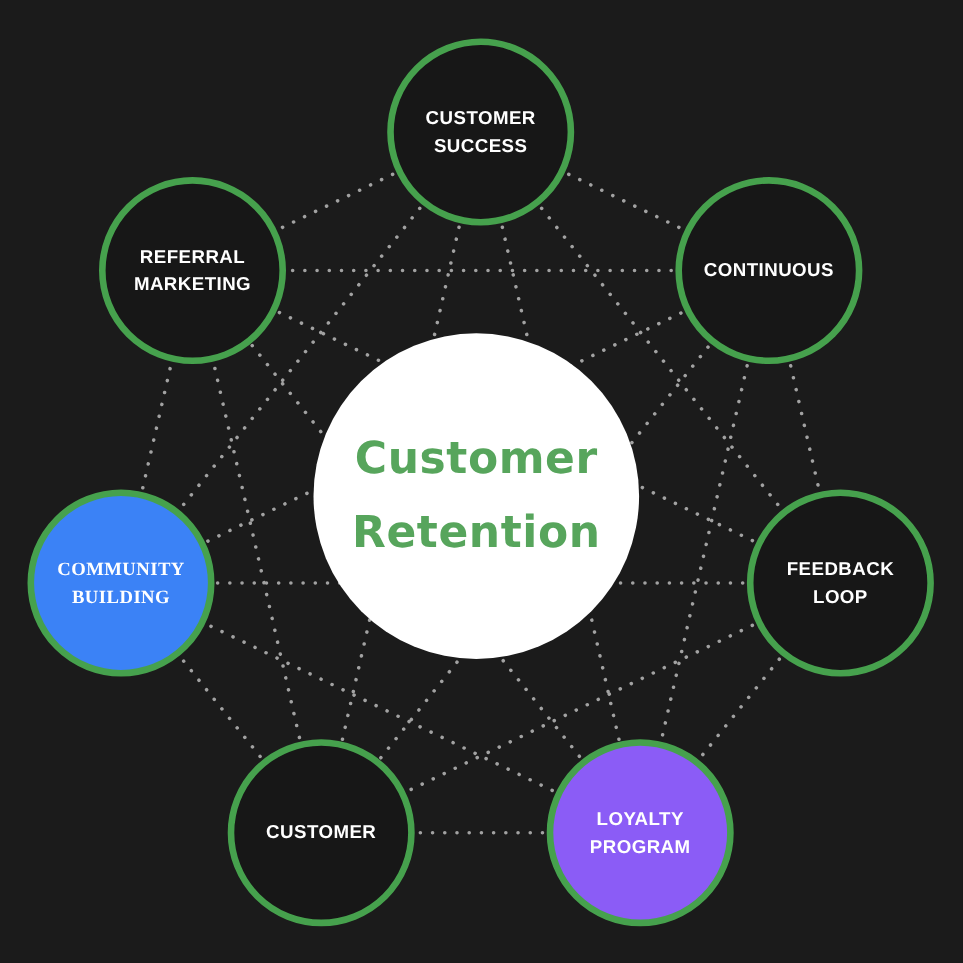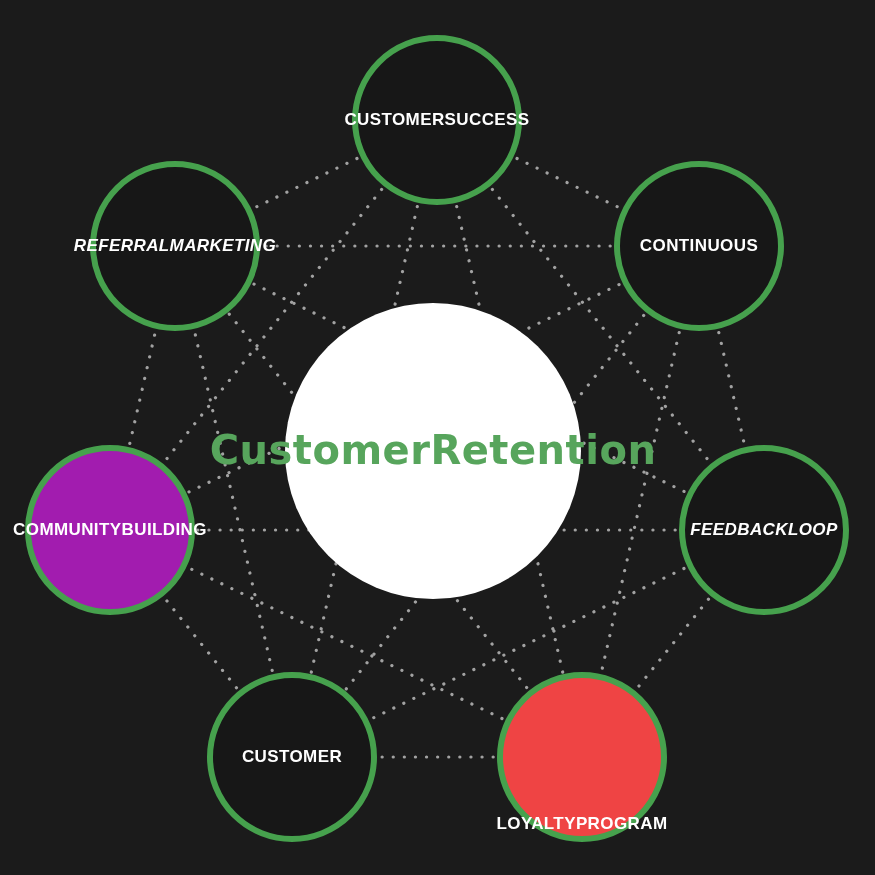--- a/index.html
+++ b/index.html
@@ -17,21 +17,21 @@
   .edges-svg {
     position: absolute;
     left: 0; top: 0;
     width: 100%; height: 100%;
     display: block;
   }
   .node, .center-node {
     position: absolute;
     border-radius: 50%;
     display: flex;
-    flex-direction: row;
+    flex-direction: column;
     align-items: center;
     justify-content: center;
     text-align: center;
     box-sizing: border-box;
   }
   .node {
     font-weight: 700;
     font-size: 17px;
     line-height: 1.5;
     letter-spacing: 0.4px;
@@ -81,32 +81,32 @@
       <span class="center-title-line">Retention</span>
     </div>
 
 <div class="node" style="left: 352px; top: 35px; width: 170px; height: 170px; background: rgb(23, 23, 23); border: 6px solid rgb(70, 161, 77); color: rgb(255, 255, 255);">
       <span class="node-label-line">CUSTOMER</span>
       <span class="node-label-line">SUCCESS</span>
     </div>
     <div class="node" style="left: 614px; top: 161px; width: 170px; height: 170px; background: rgb(23, 23, 23); border: 6px solid rgb(70, 161, 77); color: #ffffff;">
       <span class="node-label-line">CONTINUOUS</span>
     </div>
-    <div class="node" style="left: 679px; top: 445px; width: 170px; height: 170px; background: rgb(23, 23, 23); border: 6px solid rgb(70, 161, 77); color: rgb(255, 255, 255); font-style: italic;">
+    <div class="node" style="left: 679px; top: 445px; width: 170px; height: 170px; background: rgb(23, 23, 23); border: 6px solid rgb(70, 161, 77); color: rgb(255, 255, 255);">
       <span class="node-label-line">FEEDBACK</span>
       <span class="node-label-line">LOOP</span>
     </div>
-    <div class="node" style="left: 497px; top: 672px; width: 170px; height: 170px; background: #ef4444; border: 6px solid rgb(70, 161, 77); color: rgb(255, 255, 255); align-items: flex-end;">
+    <div class="node" style="left: 497px; top: 672px; width: 170px; height: 170px; background: #8b5cf6; border: 6px solid rgb(70, 161, 77); color: rgb(255, 255, 255);">
       <span class="node-label-line">LOYALTY</span>
       <span class="node-label-line">PROGRAM</span>
     </div>
     <div class="node" style="left: 207px; top: 672px; width: 170px; height: 170px; background: rgb(23, 23, 23); border: 6px solid rgb(70, 161, 77); color: rgb(255, 255, 255);">
       <span class="node-label-line">CUSTOMER</span>
     </div>
-    <div class="node" style="left: 25px; top: 445px; width: 170px; height: 170px; background: #a21caf; border: 6px solid rgb(70, 161, 77); color: rgb(255, 255, 255);">
+    <div class="node" style="left: 25px; top: 445px; width: 170px; height: 170px; background: #3b82f6; border: 6px solid rgb(70, 161, 77); color: rgb(255, 255, 255); font-family: Liberation Serif, serif;">
       <span class="node-label-line">COMMUNITY</span>
       <span class="node-label-line">BUILDING</span>
     </div>
-    <div class="node" style="left: 90px; top: 161px; width: 170px; height: 170px; background: rgb(23, 23, 23); border: 6px solid rgb(70, 161, 77); color: rgb(255, 255, 255); font-style: italic;">
+    <div class="node" style="left: 90px; top: 161px; width: 170px; height: 170px; background: rgb(23, 23, 23); border: 6px solid rgb(70, 161, 77); color: rgb(255, 255, 255);">
       <span class="node-label-line">REFERRAL</span>
       <span class="node-label-line">MARKETING</span>
     </div>
   </div>
 
 </body></html>

